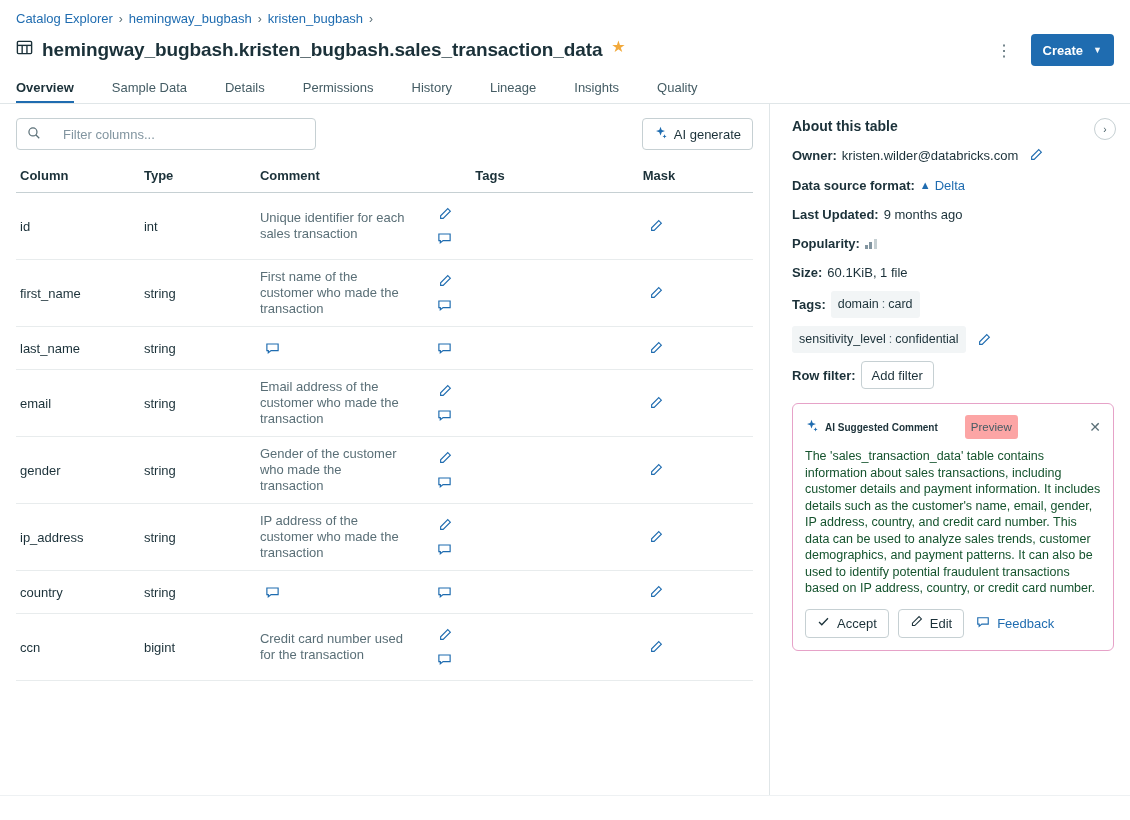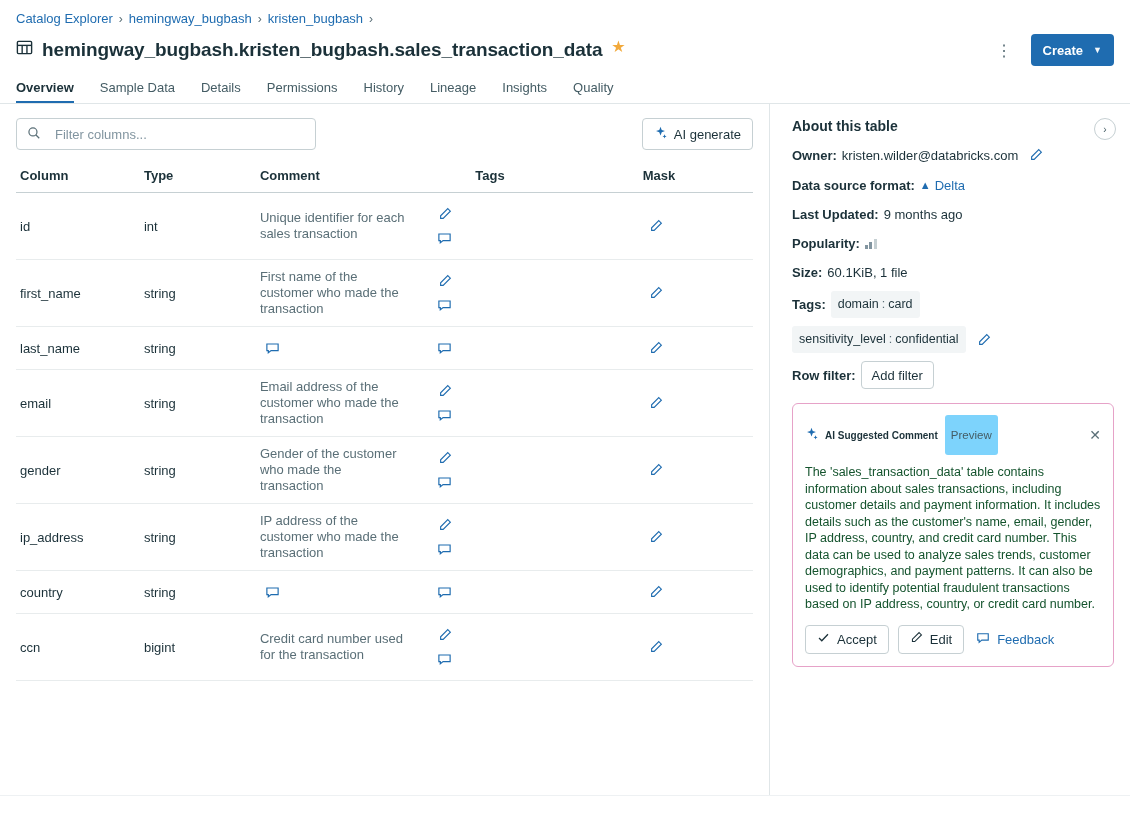--- a/index.html
+++ b/index.html
@@ -61,21 +61,21 @@
     align-items: center;
     gap: 10px;
     cursor: pointer;
   }
   .btn-create .chev { font-size: 9px; opacity: .95; }
 
   
   .tabs {
     display: flex;
     align-items: flex-end;
-    gap: 26px;
+    gap: 38px;
     padding: 12px 16px 0 16px;
     border-bottom: 1px solid #e0e6e8;
     height: 38px;
   }
   .tab {
     font-size: 13px;
     color: #445c64;
     padding-bottom: 8px;
     cursor: pointer;
     white-space: nowrap;
@@ -93,21 +93,21 @@
     padding: 14px 16px 0 16px;
   }
   .left-toolbar { display: flex; align-items: center; }
   .search-box {
     width: 300px;
     height: 32px;
     border: 1px solid #c6d0d3;
     border-radius: 4px;
     display: flex;
     align-items: center;
-    gap: 12px;
+    gap: 20px;
     padding: 0 10px;
     background: #fff;
   }
   .search-box input {
     border: none; outline: none; flex: 1 1 auto;
     font-family: "Liberation Sans", sans-serif;
     font-size: 13px; color: #1b3139; background: transparent;
   }
   .search-box input::placeholder { color: #8295a0; }
   .spacer { flex: 1 1 auto; }
@@ -213,25 +213,26 @@
   .ai-card {
     margin-top: 14px;
     border: 1px solid #e6a2c8;
     border-radius: 6px;
     padding: 11px 12px 12px 12px;
     width: 322px;
   }
   .ai-card-head { display: flex; align-items: center; gap: 7px; }
   .ai-card-title { font-size: 10px; font-weight: bold; color: #1b3139; }
   .preview-badge {
-    background: #7dd3fc;
+    background: #fca5a5;
     color: #445c64;
     border-radius: 3px;
     font-size: 11.5px;
-    padding: 14px 6px;
+    padding: 6px 6px;
+    margin-left: 20px;
   }
   .ai-close { margin-left: auto; color: #5a6f77; cursor: pointer; font-size: 14px; line-height: 1; }
   .ai-text {
     margin-top: 9px;
     font-size: 12.5px;
     line-height: 16.5px;
     color: #14532d;
   }
   .ai-actions { display: flex; align-items: center; gap: 9px; margin-top: 12px; }
   .ai-btn {

